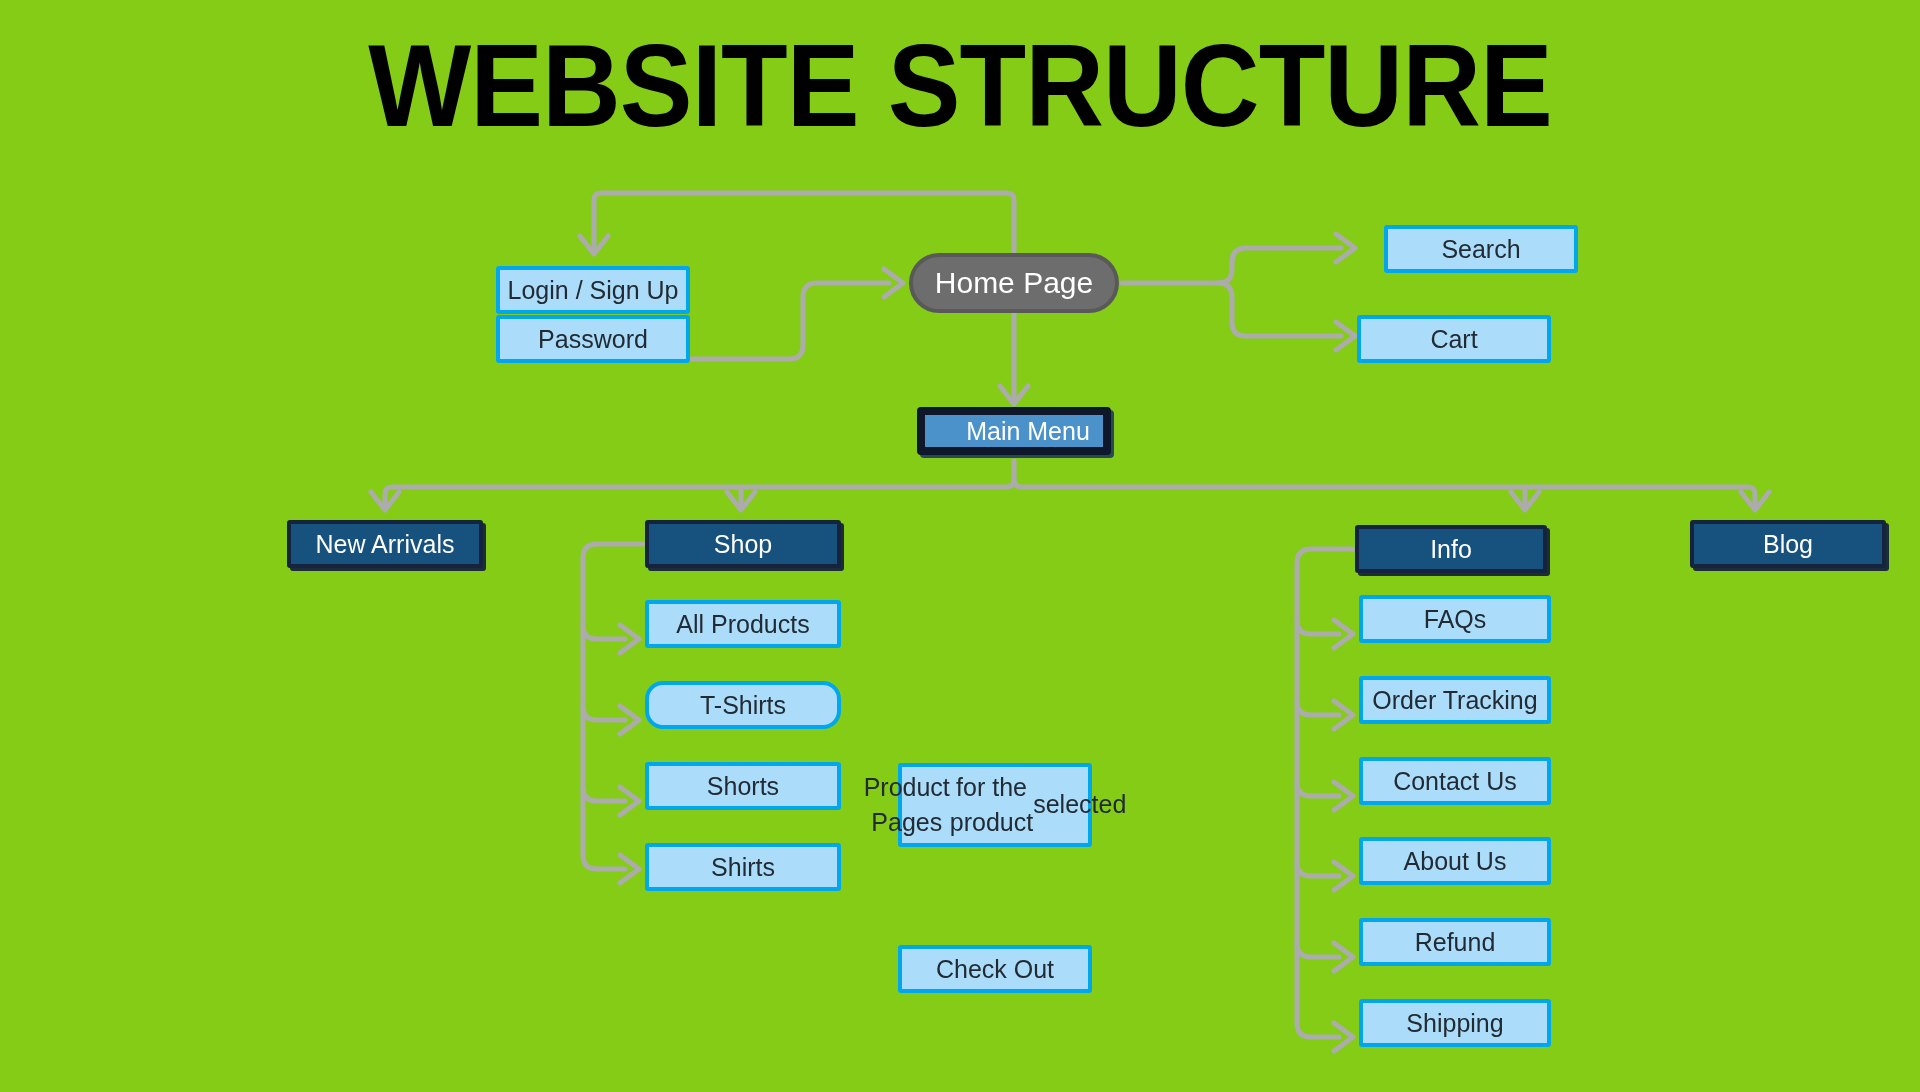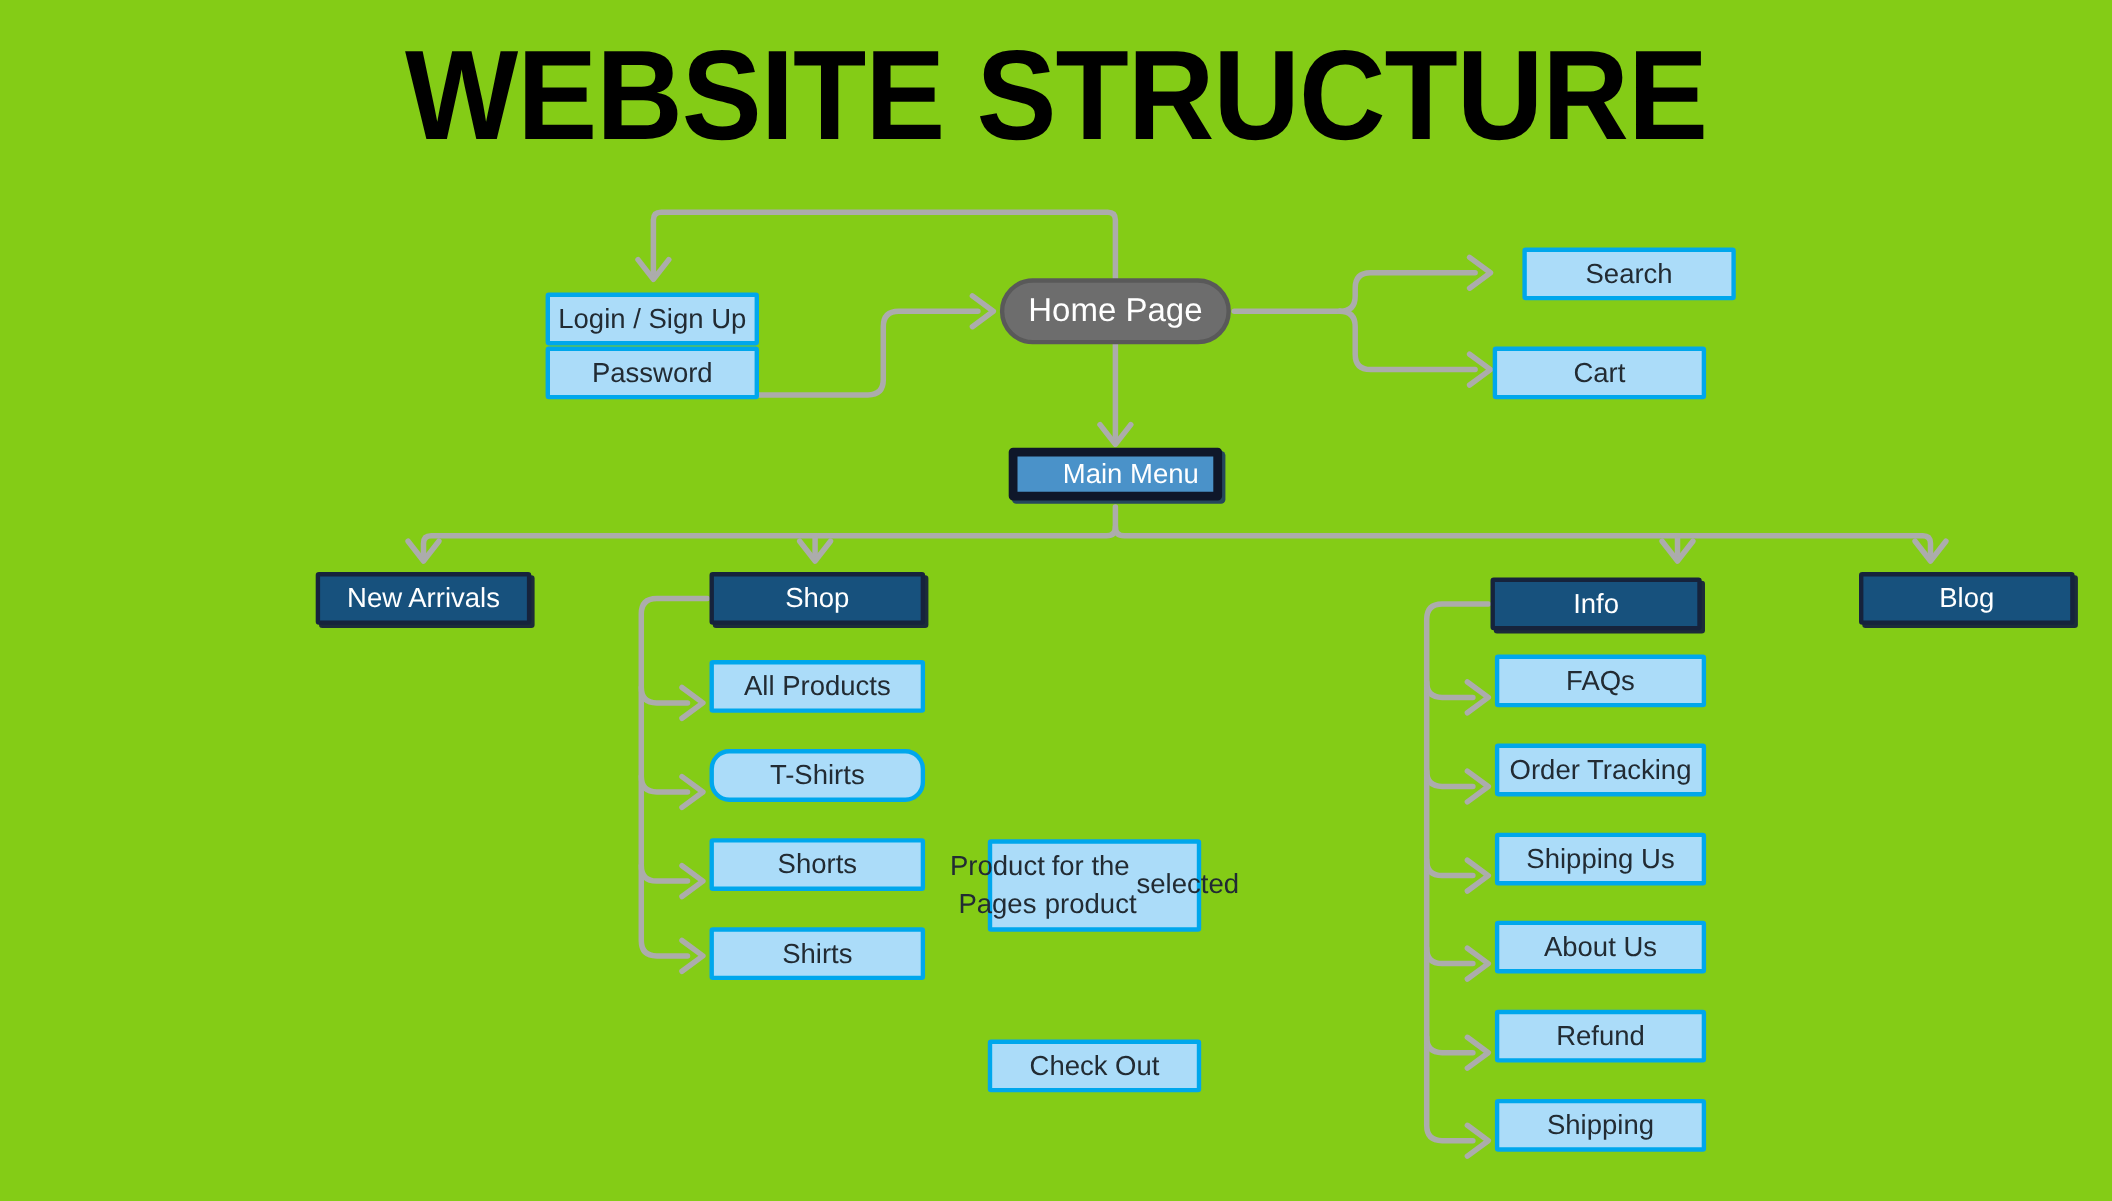--- a/index.html
+++ b/index.html
@@ -204,21 +204,21 @@
     <span>Shirts</span>
   </div>
 
   <div class="node node-light" style="left:1359px; top:595px; width:192px; height:48px;">
     <span>FAQs</span>
   </div>
   <div class="node node-light" style="left:1359px; top:676px; width:192px; height:48px;">
     <span>Order Tracking</span>
   </div>
   <div class="node node-light" style="left:1359px; top:757px; width:192px; height:48px;">
-    <span>Shipping Us</span>
+    <span>Contact Us</span>
   </div>
   <div class="node node-light" style="left:1359px; top:837px; width:192px; height:48px;">
     <span>About Us</span>
   </div>
   <div class="node node-light" style="left:1359px; top:918px; width:192px; height:48px;">
     <span>Refund</span>
   </div>
   <div class="node node-light" style="left:1359px; top:999px; width:192px; height:48px;">
     <span>Shipping</span>
   </div>

